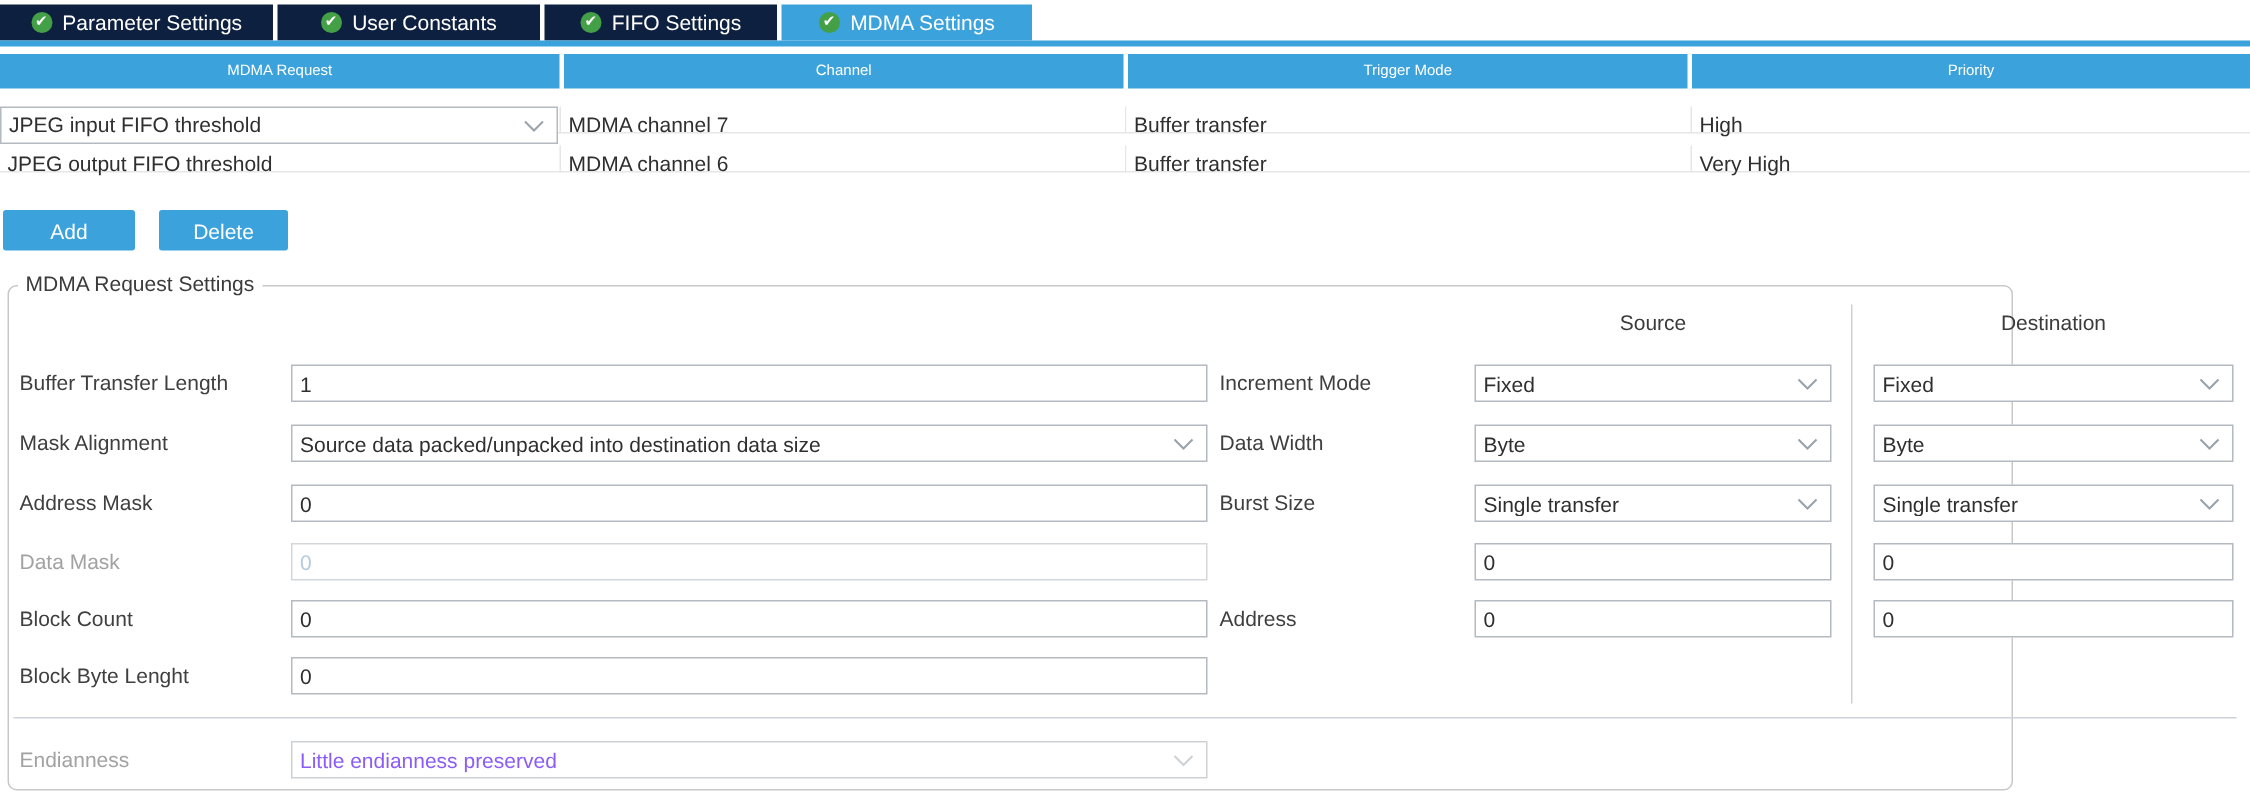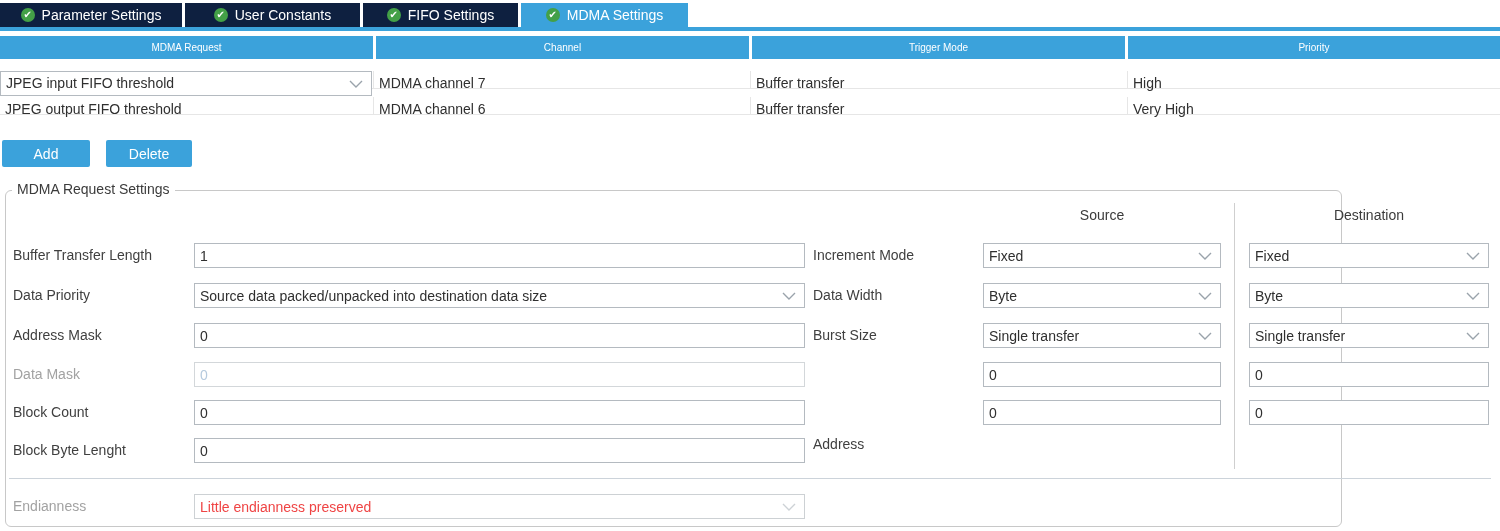--- a/index.html
+++ b/index.html
@@ -136,21 +136,21 @@
   .combo .combo-value {
     flex: 1;
     padding-left: 5px;
     font-size: 14px;
     color: #2f2f2f;
     white-space: nowrap;
     overflow: hidden;
   }
   .combo .chev { margin-right: 8px; flex: none; }
   .combo.disabled { border-color: #cdd1d4; cursor: default; }
-  .combo.disabled .combo-value { color: #ef4444; }
+  .combo.disabled .combo-value { color: #8b5cf6; }
 
   .col-header {
     position: absolute;
     top: 16px;
     text-align: center;
     font-size: 14px;
     color: #3b3b3b;
   }
   .v-divider {
     position: absolute;
@@ -221,21 +221,21 @@
     <div class="groupbox-legend">MDMA Request Settings</div>
 
     <div class="col-header" style="left:977px; width:238px;">Source</div>
     <div class="col-header" style="left:1243px; width:240px;">Destination</div>
     <div class="v-divider"></div>
     <div class="h-divider"></div>
 
     <div class="field-label" style="left:7px; top:52px;">Buffer Transfer Length</div>
     <input class="txt-input" style="left: 188px; top: 52px; width: 611px;" value="1">
 
-    <div class="field-label" style="left:7px; top:92px;">Data Priority</div>
+    <div class="field-label" style="left:7px; top:92px;">Mask Alignment</div>
     <div class="combo" style="left:188px; top:92px; width:611px;">
       <span class="combo-value">Source data packed/unpacked into destination data size</span>
       <svg class="chev" width="14" height="8" viewBox="0 0 14 8">
           <polyline points="1,1 7,7 13,1" fill="none" stroke="#9aa3ab" stroke-width="1.4"></polyline>
         </svg>
     </div>
 
     <div class="field-label" style="left:7px; top:132px;">Address Mask</div>
     <input class="txt-input" style="left: 188px; top: 132px; width: 611px;" value="0">
 
@@ -286,21 +286,21 @@
     <div class="combo" style="left:1243px; top:132px; width:240px;">
       <span class="combo-value">Single transfer</span>
       <svg class="chev" width="14" height="8" viewBox="0 0 14 8">
           <polyline points="1,1 7,7 13,1" fill="none" stroke="#9aa3ab" stroke-width="1.4"></polyline>
         </svg>
     </div>
 
     <input class="txt-input" style="left: 977px; top: 171px; width: 238px;" value="0">
     <input class="txt-input" style="left: 1243px; top: 171px; width: 240px;" value="0">
 
-    <div class="field-label" style="left:807px; top:209px;margin-top:32px;">Address</div>
+    <div class="field-label" style="left:807px; top:209px;">Address</div>
     <input class="txt-input" style="left: 977px; top: 209px; width: 238px;" value="0">
     <input class="txt-input" style="left: 1243px; top: 209px; width: 240px;" value="0">
 
     <div class="field-label disabled" style="left:7px; top:303px;">Endianness</div>
     <div class="combo disabled" style="left:188px; top:303px; width:611px;">
       <span class="combo-value">Little endianness preserved</span>
       <svg class="chev" width="14" height="8" viewBox="0 0 14 8">
           <polyline points="1,1 7,7 13,1" fill="none" stroke="#cdd2d6" stroke-width="1.4"></polyline>
         </svg>
     </div>

